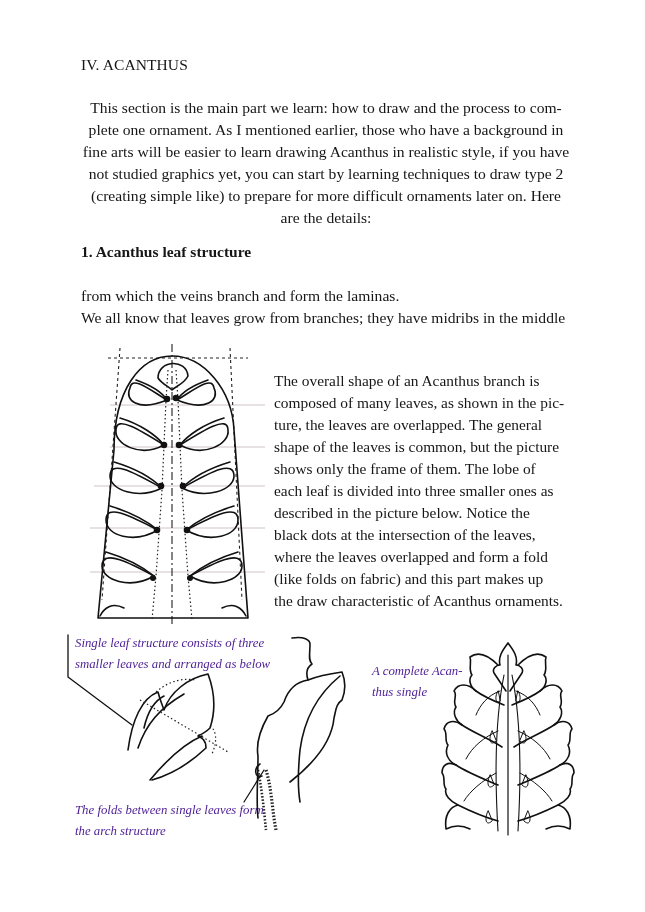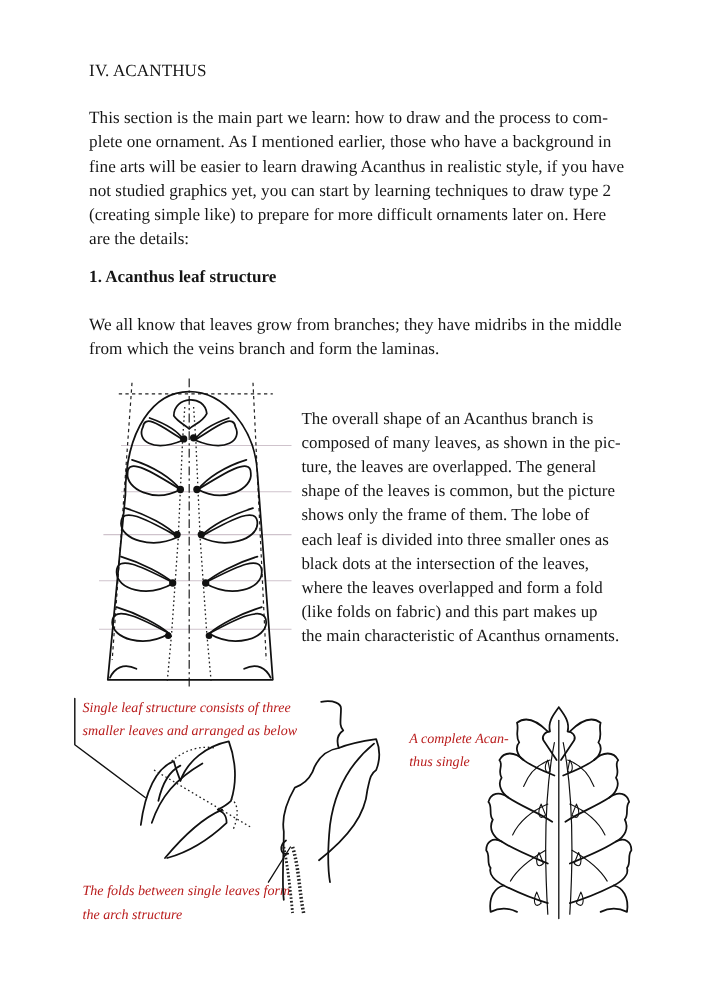--- a/index.html
+++ b/index.html
@@ -1,26 +1,26 @@
 <!DOCTYPE html>
 <html><head>
 <meta charset="utf-8">
 <style>
   html, body { margin: 0; padding: 0; background: #ffffff; }
   body { width: 645px; height: 912px; position: relative; overflow: hidden;
          font-family: "Liberation Serif", "DejaVu Serif", serif; color: #161616; }
   .abs { position: absolute; }
   .h1 { left: 81px; top: 56px; font-size: 15.5px; font-weight: normal; letter-spacing: 0.1px; }
   .para { left: 81px; font-size: 15.6px; line-height: 22px; width: 490px; }
-  .p1 { top: 97px; }
+  .p1 { top: 97px; text-align: center; }
   .h2 { left: 81px; top: 243px; font-size: 15.5px; font-weight: bold; }
   .p2 { top: 285px; }
   .line { display: block; white-space: nowrap; }
   .p3 { left: 274px; top: 370px; font-size: 15.4px; line-height: 22px; width: 300px; }
-  .cap { font-style: italic; font-size: 12.8px; line-height: 21px; white-space: nowrap; color: #b91c1c; }
+  .cap { font-style: italic; font-size: 12.8px; line-height: 21px; white-space: nowrap; color: #4c1d95; }
   .cap1 { left: 75px; top: 633px; }
   .cap2 { left: 372px; top: 661px; }
   .cap3 { left: 75px; top: 800px; }
   svg { position: absolute; overflow: visible; }
   svg .s { fill: none; stroke: #111; stroke-width: 1.6; stroke-linecap: round; stroke-linejoin: round; }
   svg .d { fill: none; stroke: #222; stroke-width: 1.1; stroke-dasharray: 3 3; }
   svg .dd { fill: none; stroke: #222; stroke-width: 1.2; stroke-dasharray: 1.5 2.5; }
   svg .dot { fill: #111; }
   svg .g { stroke: #cfc3cc; stroke-width: 1; }
 </style>
@@ -34,35 +34,36 @@
   <span class="line">plete one ornament. As I mentioned earlier, those who have a background in</span>
   <span class="line">fine arts will be easier to learn drawing Acanthus in realistic style, if you have</span>
   <span class="line">not studied graphics yet, you can start by learning techniques to draw type 2</span>
   <span class="line">(creating simple like) to prepare for more difficult ornaments later on. Here</span>
   <span class="line">are the details:</span>
 </div>
 
 <div class="abs h2">1. Acanthus leaf structure</div>
 
 <div class="abs para p2">
+  <span class="line">from which the veins branch and form the laminas.</span>
   <span class="line">We all know that leaves grow from branches; they have midribs in the middle</span>
-  <span class="line">from which the veins branch and form the laminas.</span>
 </div>
 
 <div class="abs p3">
   <span class="line">The overall shape of an Acanthus branch is</span>
   <span class="line">composed of many leaves, as shown in the pic-</span>
   <span class="line">ture, the leaves are overlapped. The general</span>
   <span class="line">shape of the leaves is common, but the picture</span>
   <span class="line">shows only the frame of them. The lobe of</span>
   <span class="line">each leaf is divided into three smaller ones as</span>
+  <span class="line">described in the picture below. Notice the</span>
   <span class="line">black dots at the intersection of the leaves,</span>
   <span class="line">where the leaves overlapped and form a fold</span>
   <span class="line">(like folds on fabric) and this part makes up</span>
-  <span class="line">the main characteristic of Acanthus ornaments.</span>
+  <span class="line">the draw characteristic of Acanthus ornaments.</span>
 </div>
 
 <svg style="left:80px; top:340px;" width="190" height="285" viewBox="0 0 190 285">
 
   <g>
     <line class="g" x1="30" y1="65" x2="185" y2="65"></line>
     <line class="g" x1="30" y1="107" x2="185" y2="107"></line>
     <line class="g" x1="14" y1="146" x2="185" y2="146"></line>
     <line class="g" x1="10" y1="188" x2="185" y2="188"></line>
     <line class="g" x1="10" y1="232" x2="185" y2="232"></line>

